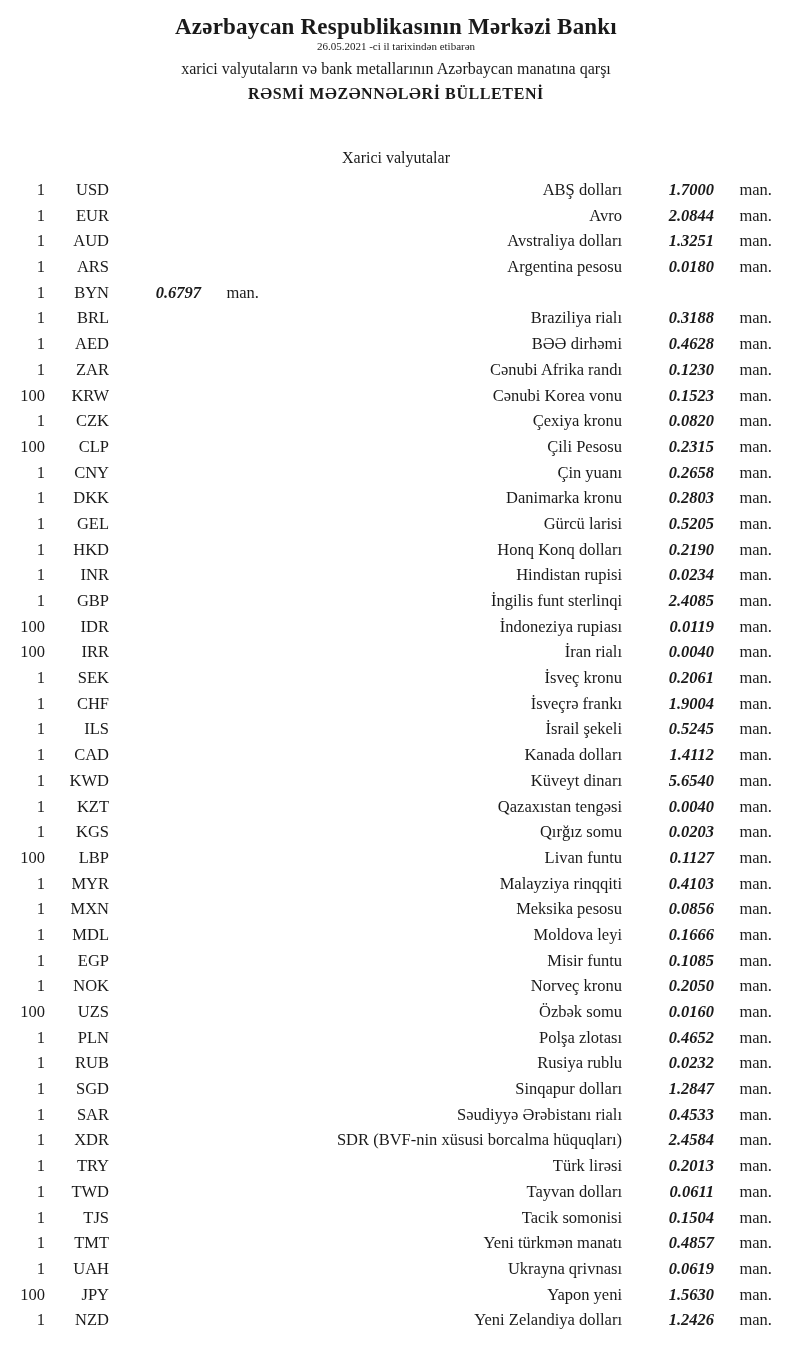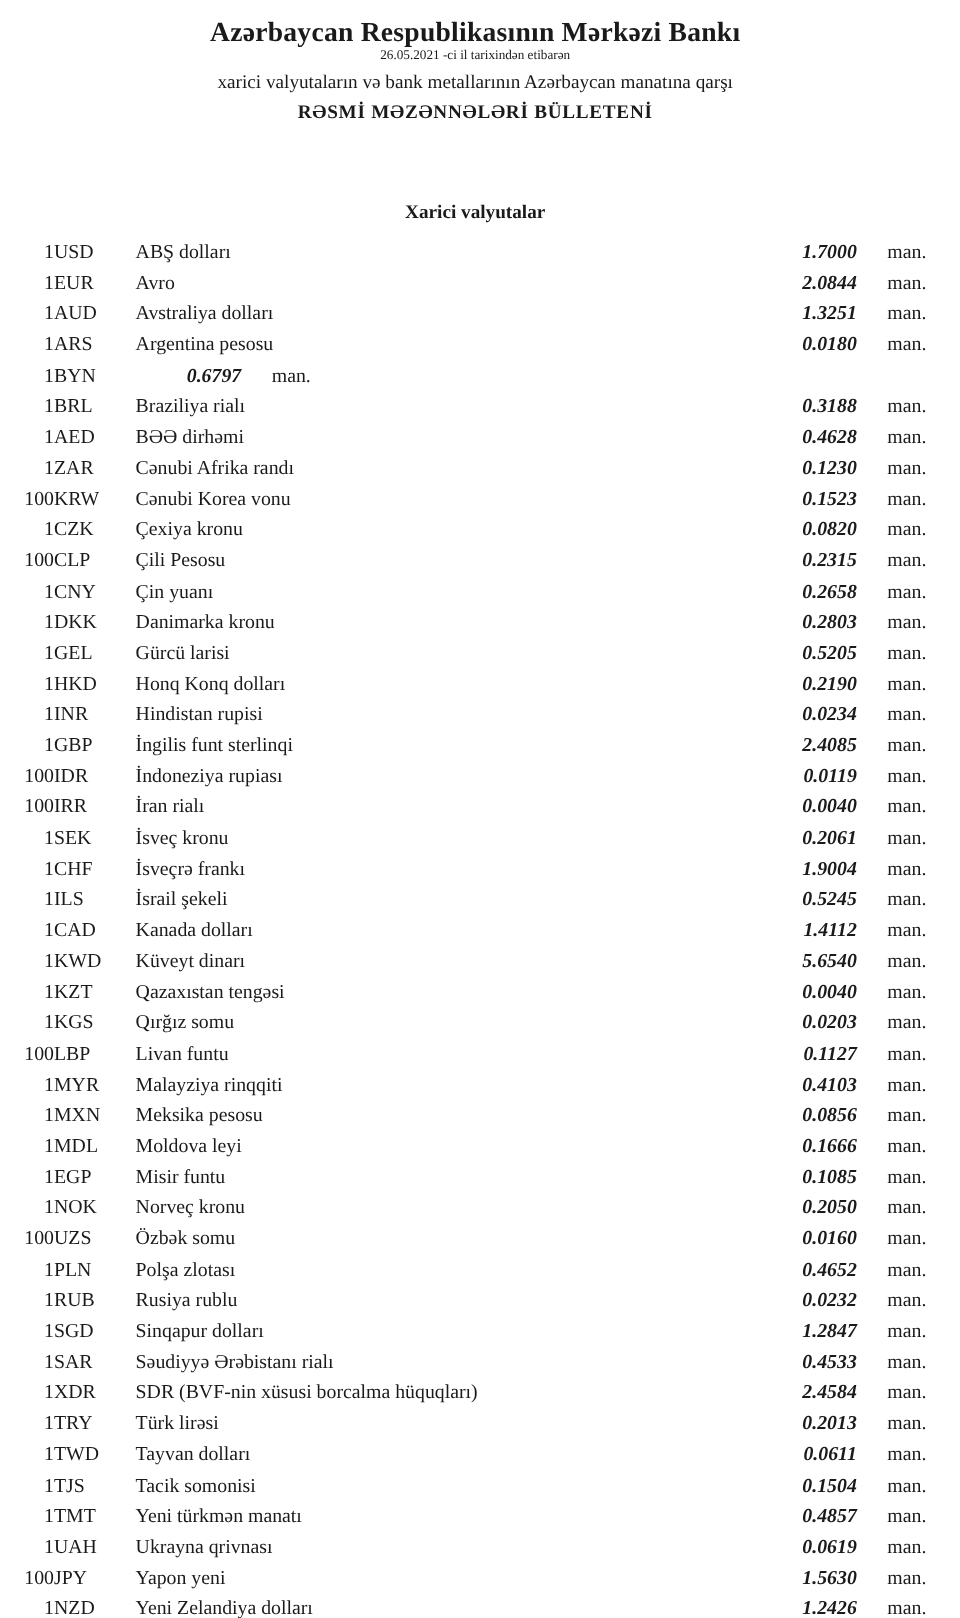--- a/index.html
+++ b/index.html
@@ -35,49 +35,50 @@
   }
   .doc-bulletin {
     font-size: 16px;
     font-weight: bold;
     margin-top: 7px;
     letter-spacing: 0.6px;
   }
   .section-heading {
     text-align: center;
     font-size: 16px;
-    font-weight: bold;
-    margin-top: 66px;
+    font-weight: normal;
+    margin-top: 46px;
     margin-bottom: 10px;
   }
   .rates-table {
     width: 100%;
   }
   .row {
     display: flex;
     align-items: baseline;
     height: 25.7px;
     font-size: 16.5px;
     line-height: 25.7px;
   }
   .qty {
     width: 25px;
     text-align: right;
     flex: 0 0 auto;
   }
   .code {
     width: 64px;
-    text-align: left;
+    text-align: right;
     flex: 0 0 auto;
   }
   .name {
     flex: 1 1 auto;
     padding-left: 4px;
     white-space: nowrap;
     overflow: hidden;
+    text-align: right;
   }
   .rate {
     width: 92px;
     text-align: right;
     font-weight: bold;
     font-style: italic;
     flex: 0 0 auto;
   }
   .unit {
     width: 58px;

